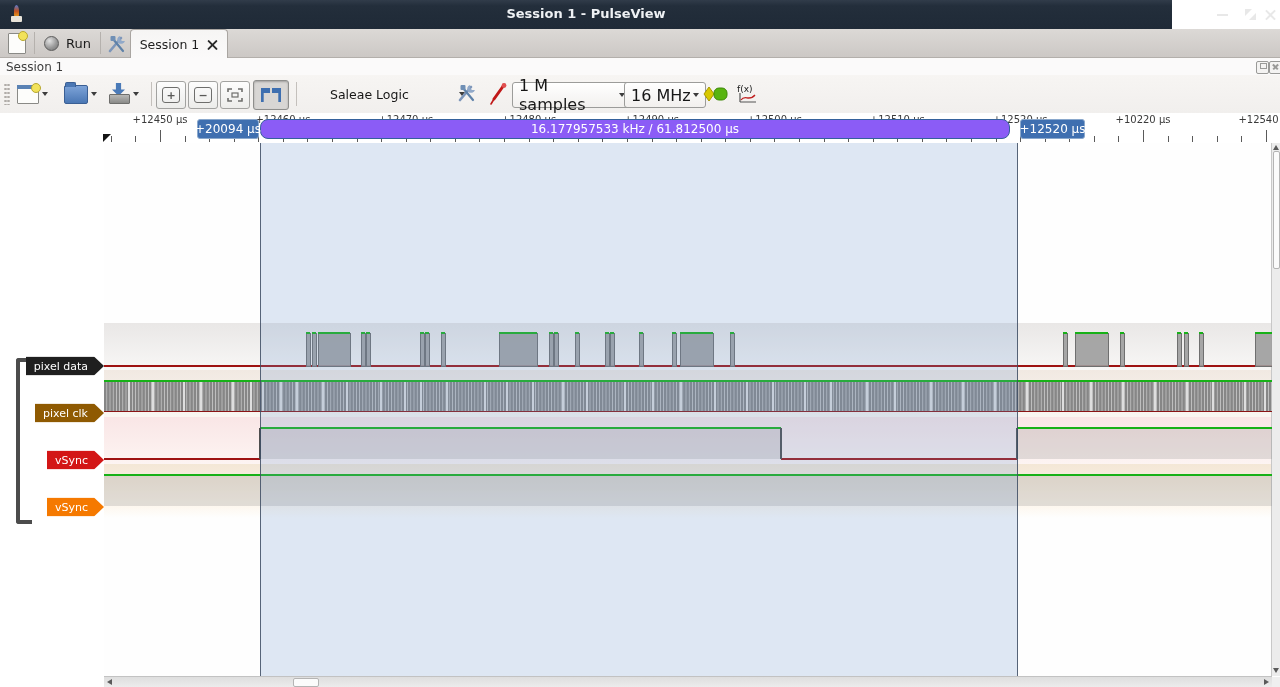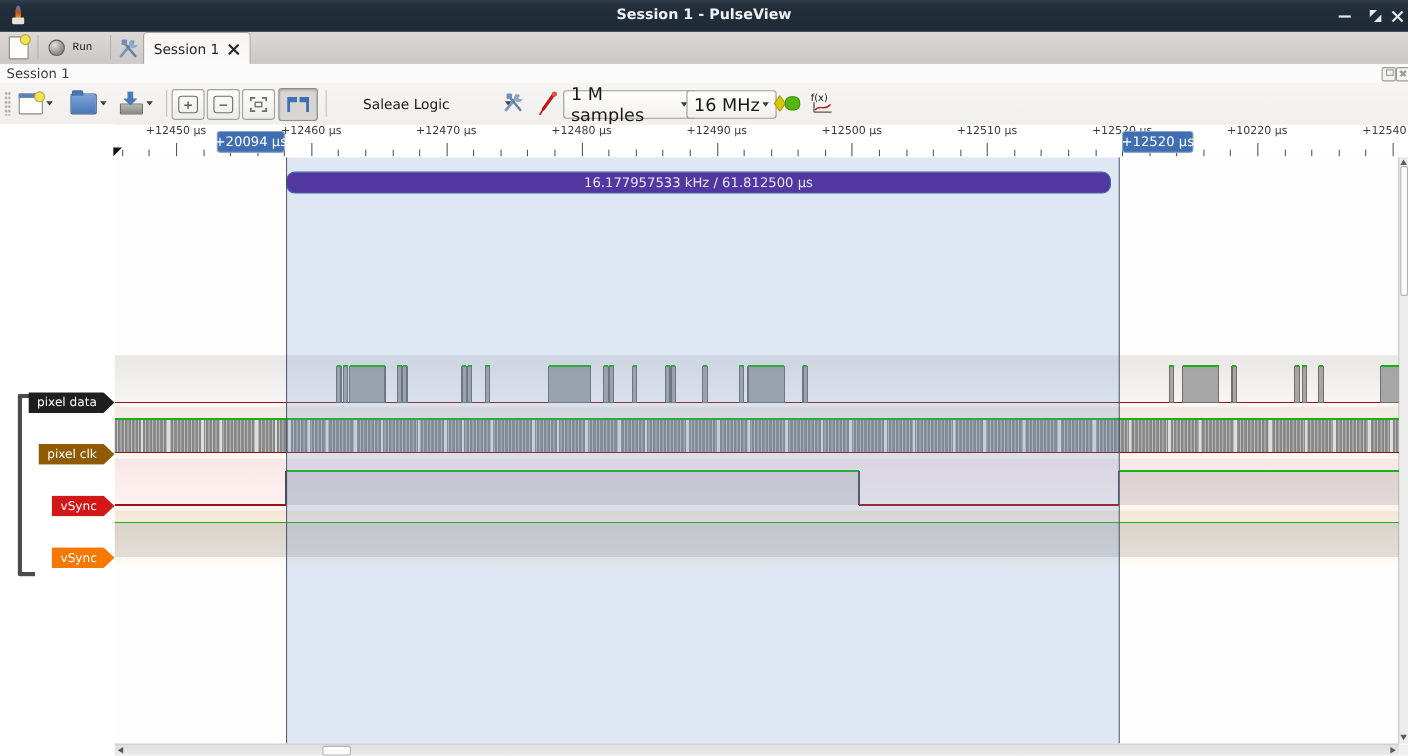--- a/index.html
+++ b/index.html
@@ -1,40 +1,40 @@
 <!DOCTYPE html>
 <html><head>
 <meta charset="utf-8">
 <style>
   html,body{margin:0;padding:0;}
   body{width:1280px;height:687px;overflow:hidden;font-family:"DejaVu Sans",sans-serif;background:#ffffff;position:relative;}
   .abs{position:absolute;}
 
   
-  #titlebar{left:0;top:0;width:1280px;height:29px;background:linear-gradient(#313c4a 0%,#232e3b 20%,#1f2a37 100%);}
+  #titlebar{left:0;top:0;width:1172px;height:29px;background:linear-gradient(#313c4a 0%,#232e3b 20%,#1f2a37 100%);}
   #title-text{left:0;right:0;top:6px;text-align:center;color:#eef1f4;font-size:13px;font-weight:bold;}
   #app-icon{left:9px;top:5px;width:16px;height:18px;}
   #app-icon .base{position:absolute;left:2px;bottom:1px;width:11px;height:6px;background:#e8e4da;border-radius:1px;}
   #app-icon .flame{position:absolute;left:5px;top:0;width:5px;height:12px;background:linear-gradient(#5a7ad0,#c05020,#e8a020);border-radius:50% 50% 20% 20%;}
   .winbtn{top:0;width:24px;height:29px;display:flex;align-items:center;justify-content:center;}
   #btn-min{left:1210px;} #btn-max{left:1238px;} #btn-close{left:1258px;}
   #btn-min .bar{width:11px;height:2px;background:#e8e8e8;}
   .xicon{position:relative;width:11px;height:11px;}
   .xicon i{position:absolute;left:-1px;top:5px;width:13px;height:2px;background:#e8e8e8;}
   .xicon i:first-child{transform:rotate(45deg);} .xicon i:last-child{transform:rotate(-45deg);}
 
   
   #tabbar{left:0;top:29px;width:1280px;height:28px;background:linear-gradient(#dcd9d6,#ccc8c5);border-bottom:1px solid #b3afab;}
   .tb-sep{top:3px;width:1px;height:22px;background:#b5b1ad;}
   #newsess-btn{left:5px;top:3px;width:24px;height:23px;}
   .page-icon{position:relative;width:16px;height:19px;background:#fdfdfb;border:1px solid #8a8a86;border-radius:1px;}
   .page-icon .dot{position:absolute;right:-3px;top:-3px;width:8px;height:8px;border-radius:50%;background:#f2e25a;border:1px solid #b8a830;}
   #run-btn{left:40px;top:3px;height:23px;display:flex;align-items:center;gap:7px;padding:0 4px;}
   #run-orb{width:13px;height:13px;border-radius:50%;background:radial-gradient(circle at 35% 30%,#e2e2e2,#9a9a9a 55%,#6f6f6f);border:1px solid #5c5c5c;}
-  #run-label{font-size:10px;color:#1c1c1c;font-family:Liberation Mono, monospace;}
+  #run-label{font-size:13px;color:#1c1c1c;}
   .tools-icon{width:22px;height:22px;}
   #session-tab{left:130px;top:0px;width:96px;height:29px;background:linear-gradient(#f6f5f4,#fbfafa);border:1px solid #a9a5a1;border-bottom:none;border-radius:4px 4px 0 0;display:flex;align-items:center;justify-content:center;gap:8px;}
   #session-tab .lbl{font-size:12.5px;color:#1e1e1e;}
   .tabx{position:relative;width:11px;height:11px;}
   .tabx i{position:absolute;left:-1px;top:4.5px;width:13px;height:2.2px;background:#2a2a2a;border-radius:1px;}
   .tabx i:first-child{transform:rotate(45deg);} .tabx i:last-child{transform:rotate(-45deg);}
 
   
   #dockhdr{left:0;top:58px;width:1280px;height:17px;background:#fbfafa;}
   #dock-title{left:6px;top:2px;font-size:12px;color:#3c3c3c;}
@@ -63,21 +63,21 @@
   .save-icon .disk{position:absolute;left:1px;bottom:0;width:19px;height:8px;background:linear-gradient(#b8b8b6,#8a8a88);border:1px solid #6e6e6c;border-radius:1px;}
   .save-icon .arr{position:absolute;left:4px;top:-1px;width:13px;height:13px;background:#4a7ab8;clip-path:polygon(30% 0,70% 0,70% 50%,100% 50%,50% 100%,0 50%,30% 50%);}
 
   
   #ruler{left:0;top:113px;width:1280px;height:30px;background:#ffffff;overflow:hidden;}
   .rlabel{position:absolute;top:1px;transform:translateX(-50%);font-size:10px;color:#3a3a3a;white-space:nowrap;z-index:1;}
   .tick{position:absolute;top:23px;width:1px;height:6px;background:#5a5a5a;z-index:1;}
   .tick.major{top:17px;height:12px;}
   #trig-marker{left:103px;top:134px;width:0;height:0;border-top:8px solid #141414;border-right:8px solid transparent;z-index:4;}
   .flagbox{top:119px;height:20px;background:#3f6fb0;border:1px solid #8aa8cc;border-radius:3px;color:#ffffff;font-size:12px;display:flex;align-items:center;justify-content:center;z-index:3;white-space:nowrap;padding:0 4px;box-sizing:border-box;}
-  #cursor-band{top:119px;height:20px;background:#4c1d95;border:1px solid #35619c;border-radius:8px;color:#ffffff;font-size:12px;display:flex;align-items:center;justify-content:center;z-index:2;box-sizing:border-box;margin-top:37px;}
+  #cursor-band{top:119px;height:20px;background:#8b5cf6;border:1px solid #35619c;border-radius:8px;color:#ffffff;font-size:12px;display:flex;align-items:center;justify-content:center;z-index:2;box-sizing:border-box;}
 
   
   #left-panel{left:0;top:113px;width:104px;height:574px;background:#ffffff;z-index:2;}
   #trace-area{left:104px;top:143px;width:1168px;height:533px;background:#fefefe;overflow:hidden;}
   .trace-row{position:absolute;left:0;width:1168px;height:47px;}
   #wave{position:absolute;left:0;top:0;z-index:2;}
   #overlay{position:absolute;top:0;height:533px;background:rgba(108,150,205,0.22);border-left:1px solid rgba(62,76,98,0.85);border-right:1px solid rgba(62,76,98,0.85);box-sizing:border-box;z-index:3;}
   #bracket{left:16px;top:358px;width:12px;height:158px;border-left:4px solid #4c4c4c;border-top:4px solid #4c4c4c;border-bottom:4px solid #4c4c4c;border-radius:3px 0 0 3px;z-index:5;}
   .chan-tag{position:absolute;right:1176px;transform:translateY(-50%);color:#ffffff;font-size:11px;line-height:19px;height:19px;padding:0 16px 0 8px;clip-path:polygon(0 0,calc(100% - 10px) 0,100% 50%,calc(100% - 10px) 100%,0 100%);white-space:nowrap;z-index:6;}
 

